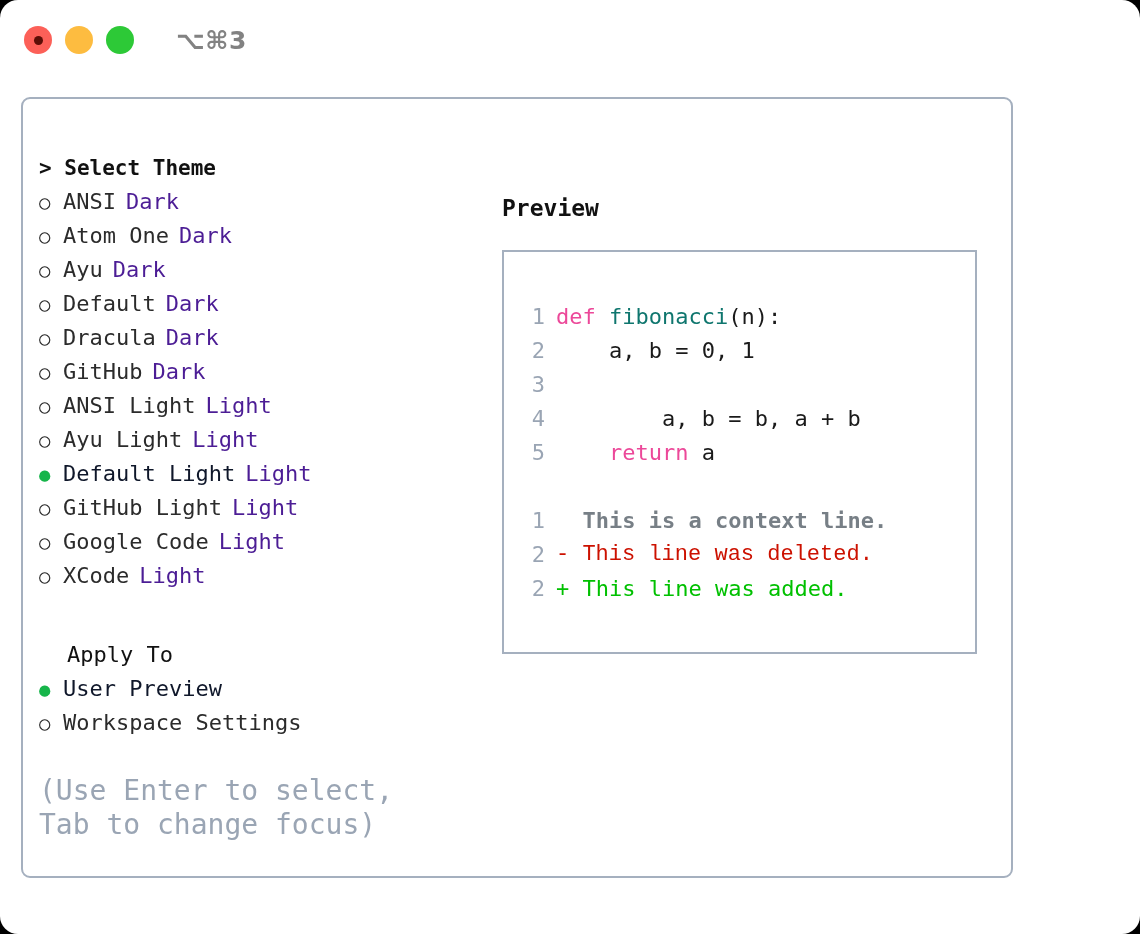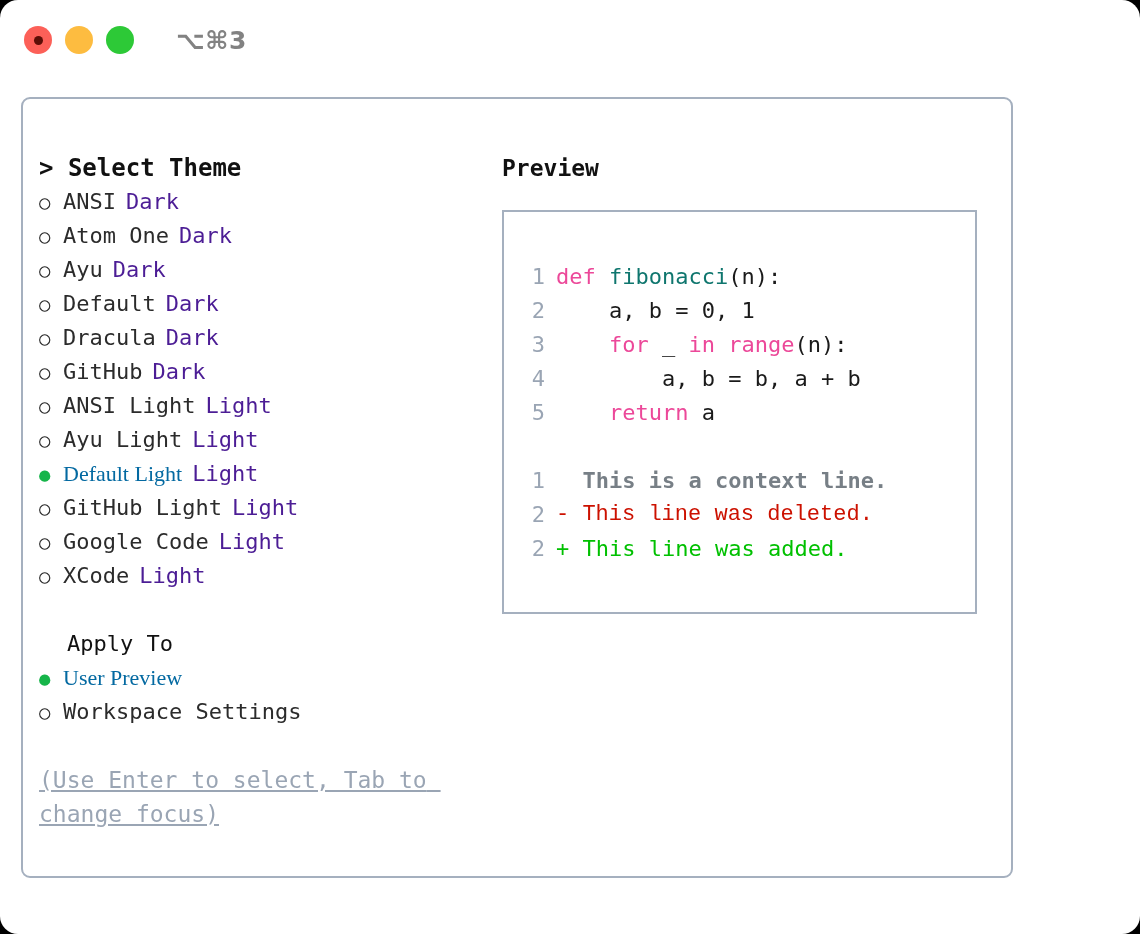--- a/index.html
+++ b/index.html
@@ -77,79 +77,79 @@
   }
 
   
   .left-col {
     position: absolute;
     left: 16px;
     top: 52px;
     width: 430px;
   }
   .theme-header {
-    font-size: 24px;
+    font-size: 21px;
     font-weight: bold;
     color: #111111;
     line-height: 34px;
     white-space: pre;
   }
   .row {
     display: flex;
     align-items: baseline;
     font-size: 22px;
     line-height: 34px;
     color: #2b2b2b;
     white-space: pre;
   }
   .bullet {
     width: 24px;
     flex: none;
     font-size: 19px;
     color: #2b2b2b;
   }
   .bullet.on { color: #16b54a; }
-  .row.selected .name { color: #0369a1; font-family: Liberation Serif, serif; }
+  .row.selected .name { color: #0f172a; }
   .name { color: #2b2b2b; }
   .badge {
     color: #4c1d95;
     margin-left: 10px;
   }
 
-  .applyto-wrap { margin-top: 34px; }
+  .applyto-wrap { margin-top: 45px; }
   .applyto-title {
     font-size: 22px;
     line-height: 34px;
     color: #111111;
     padding-left: 28px;
     white-space: pre;
   }
 
   .hint {
     margin-top: 34px;
-    font-size: 23px;
+    font-size: 28px;
     line-height: 34px;
     color: #9aa5b4;
     width: 400px;
     white-space: pre-wrap;
-    text-decoration: underline;
   }
 
   
   .right-col {
     position: absolute;
     left: 479px;
     top: 52px;
     width: 490px;
   }
   .preview-title {
     font-size: 23px;
     font-weight: bold;
     color: #111111;
     line-height: 34px;
+    margin-top: 40px;
   }
   .preview-box {
     margin-top: 25px;
     width: 475px;
     height: 404px;
     border: 2px solid #a5b0bf;
     box-sizing: border-box;
     background: #ffffff;
     padding: 48px 0 0 0;
   }
@@ -220,21 +220,21 @@
       <div class="hint">(Use Enter to select, Tab to change focus)</div>
     </div>
 
     <div class="right-col">
       <div class="preview-title">Preview</div>
 
       <div class="preview-box">
         <div id="code-sample">
             <div class="code-line"><span class="lineno">1</span><span class="code-text"><span class="kw">def </span><span class="fn">fibonacci</span><span class="">(n):</span></span></div>
             <div class="code-line"><span class="lineno">2</span><span class="code-text"><span class="">    a, b = 0, 1</span></span></div>
-            <div class="code-line"><span class="lineno">3</span><span class="code-text"><span class="">    </span><span class="kw">for</span><span class=""> _ </span><span class="kw">in</span><span class=""> </span><span class="kw">range</span><span class="">(n):</span></span></div>
+            <div class="code-line"><span class="lineno">3</span></div>
             <div class="code-line"><span class="lineno">4</span><span class="code-text"><span class="">        a, b = b, a + b</span></span></div>
             <div class="code-line"><span class="lineno">5</span><span class="code-text"><span class="">    </span><span class="kw">return</span><span class=""> a</span></span></div>
           </div>
         <div class="gap"></div>
         <div id="diff-sample">
             <div class="code-line"><span class="lineno">1</span><span class="diff-ctx">  This is a context line.</span></div>
             <div class="code-line"><span class="lineno">2</span><span class="diff-del">- This line was deleted.</span></div>
             <div class="code-line"><span class="lineno">2</span><span class="diff-add">+ This line was added.</span></div>
           </div>
       </div>

